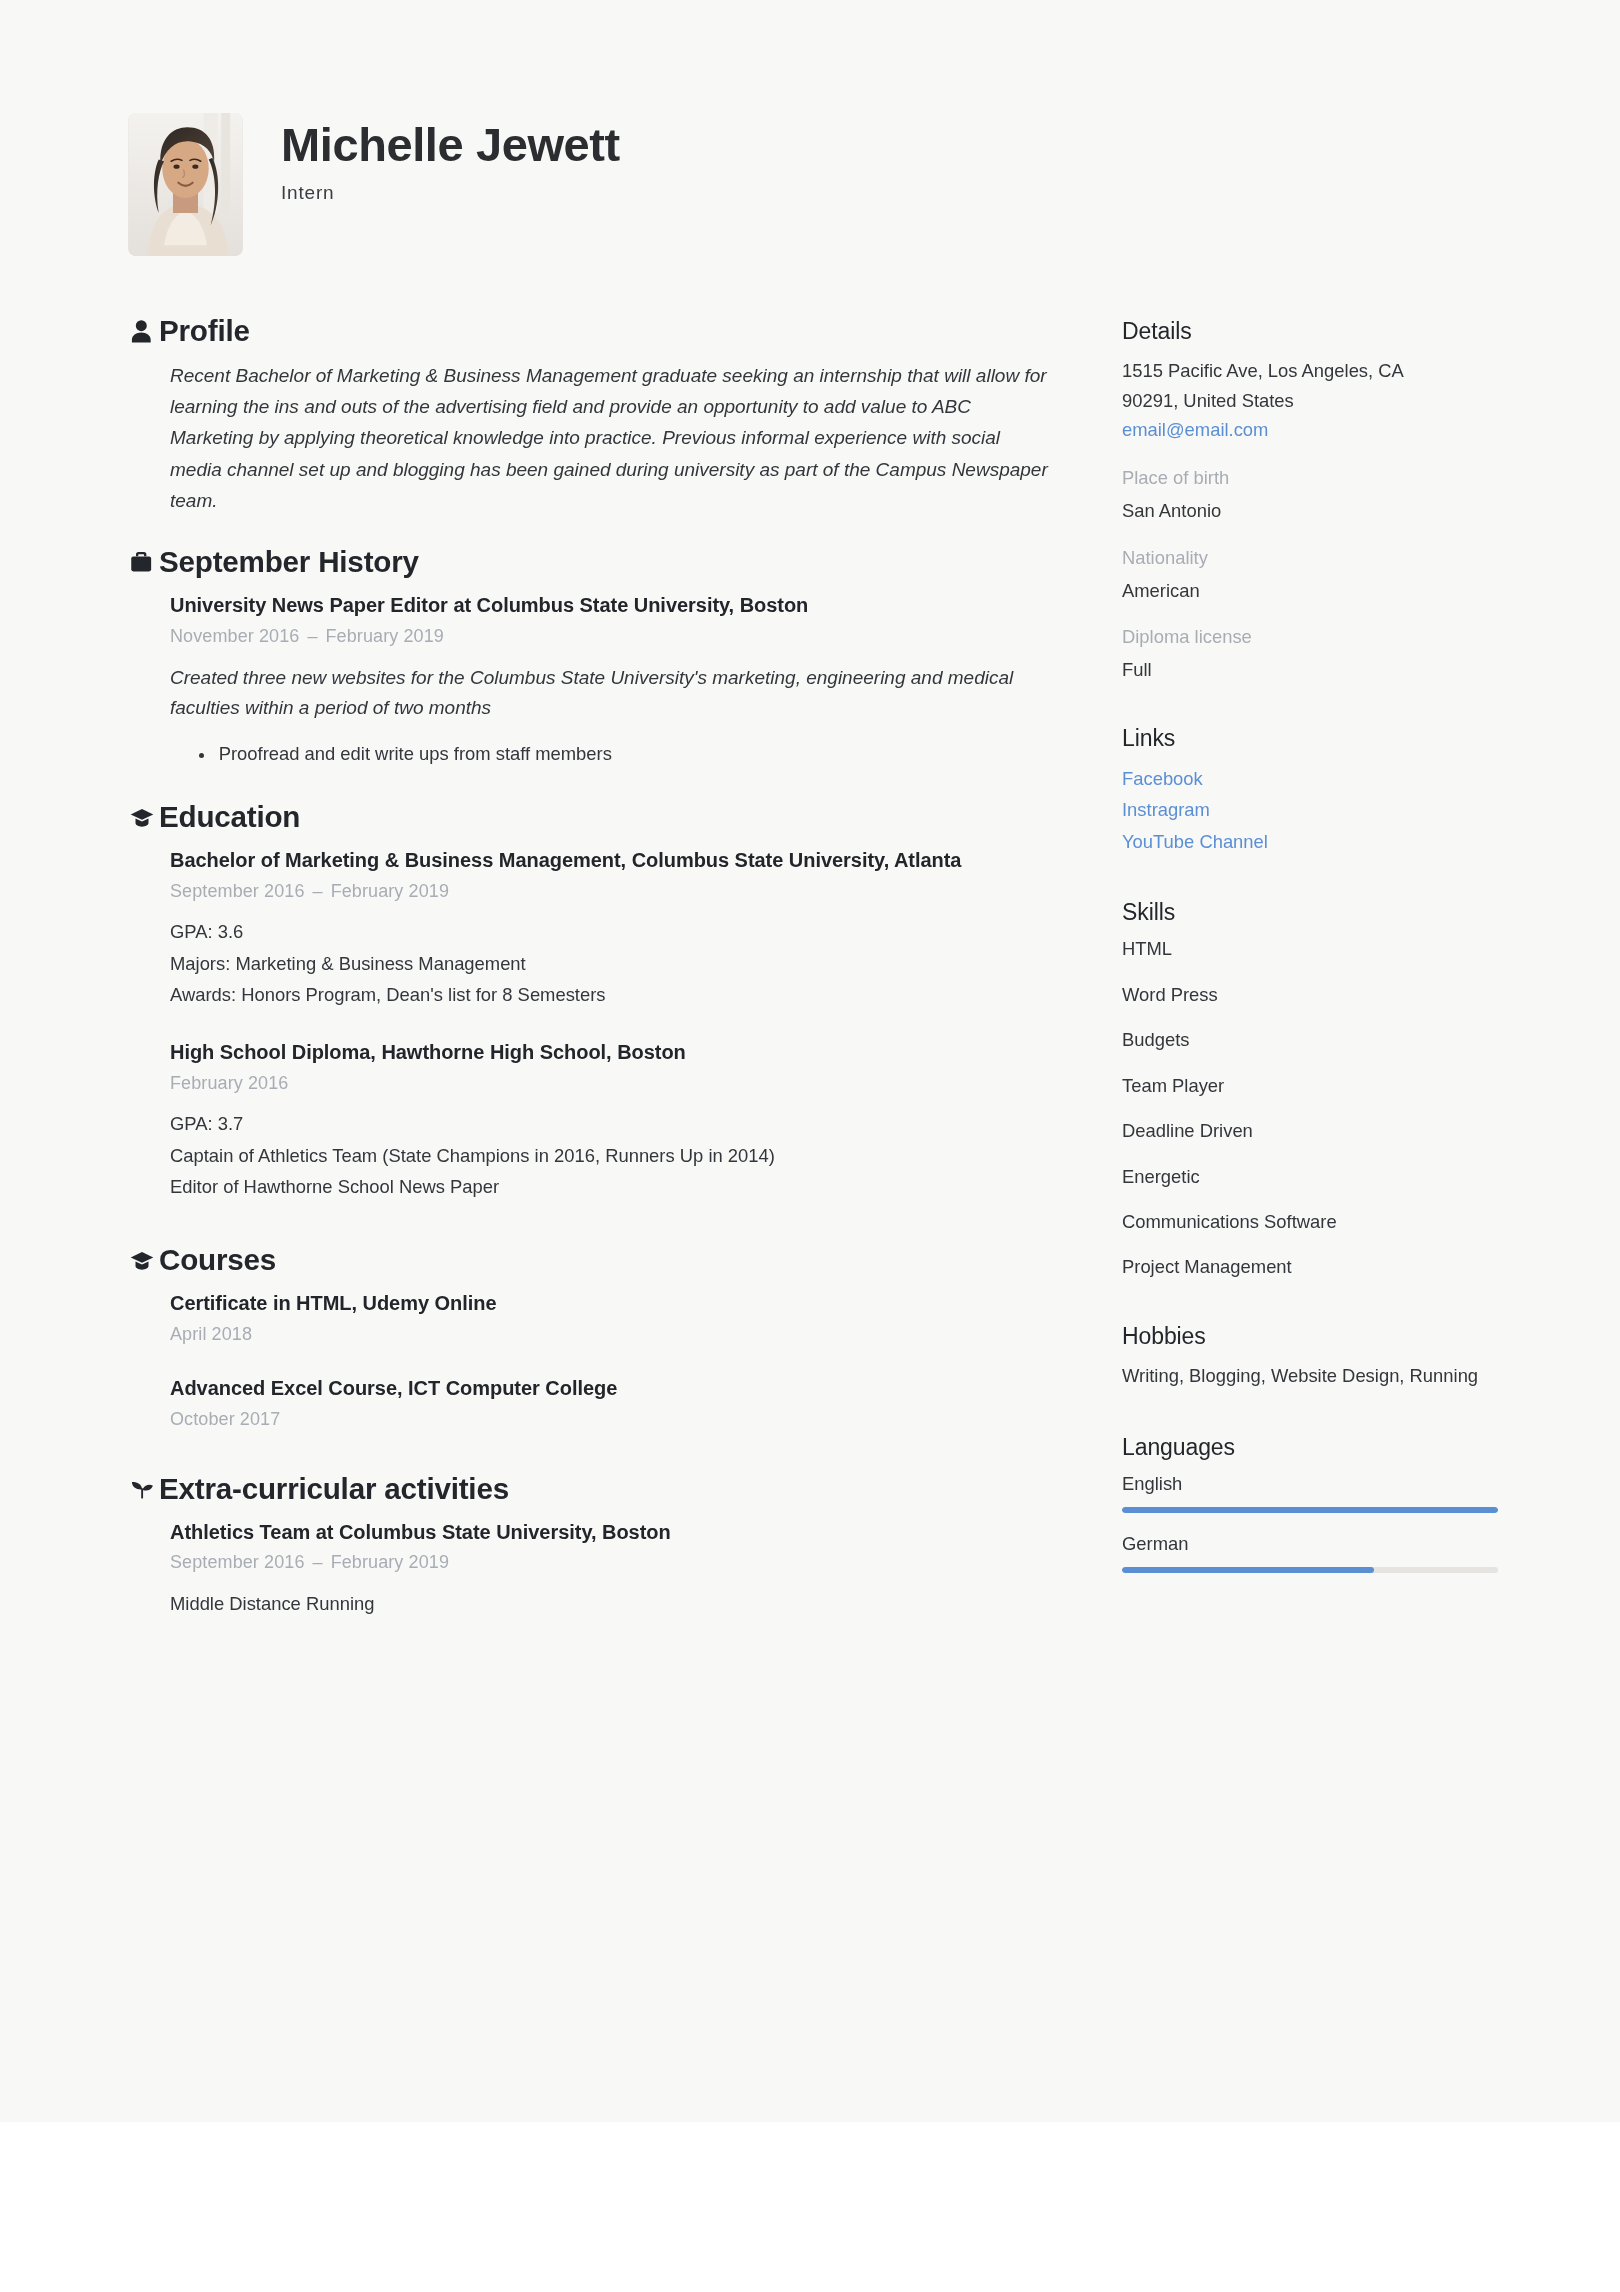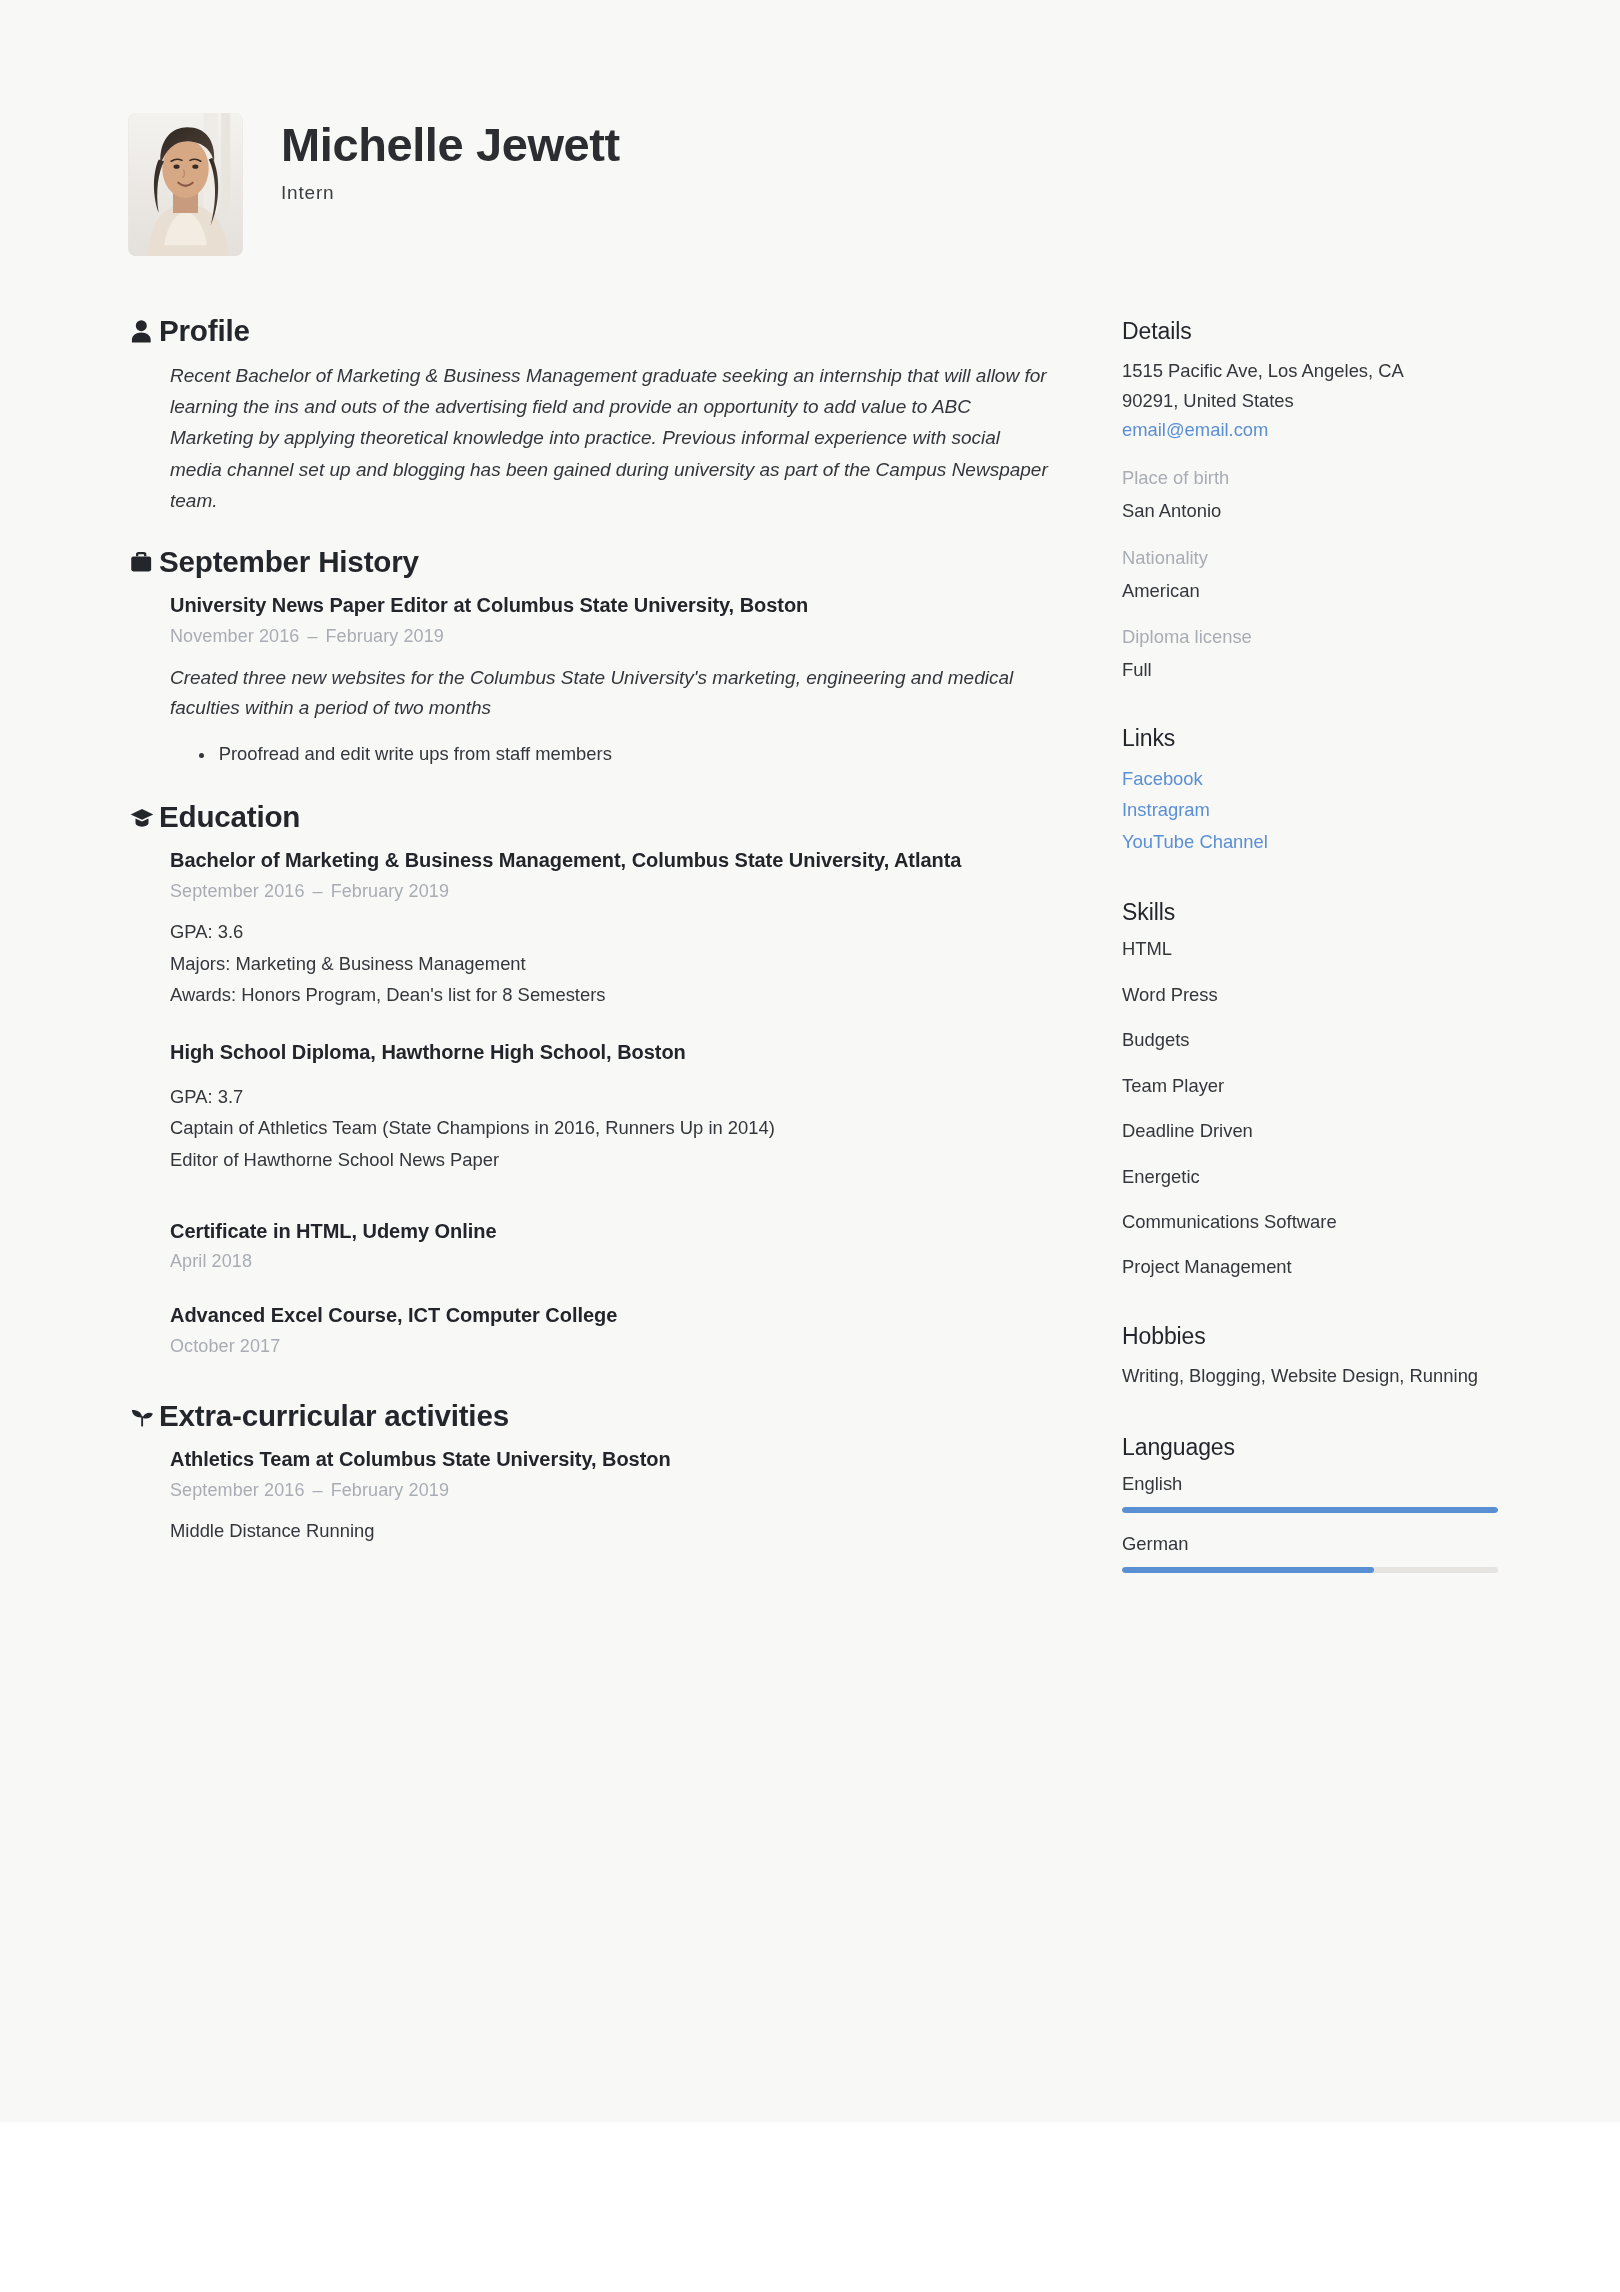--- a/index.html
+++ b/index.html
@@ -358,30 +358,42 @@
           </div>
           <div class="entry-lines">
             <div class="entry-line">GPA: 3.6</div>
             <div class="entry-line">Majors: Marketing &amp; Business Management</div>
             <div class="entry-line">Awards: Honors Program, Dean's list for 8 Semesters</div>
           </div>
         </div>
 
         <div class="entry" style="margin-top:27px;">
           <div class="entry-title">High School Diploma, Hawthorne High School, Boston</div>
+          <div class="entry-date">
+            <span>February 2016</span>
+          </div>
           <div class="entry-lines">
             <div class="entry-line">GPA: 3.7</div>
             <div class="entry-line">Captain of Athletics Team (State Champions in 2016, Runners Up in 2014)</div>
             <div class="entry-line">Editor of Hawthorne School News Paper</div>
           </div>
         </div>
       </div>
     </div>
 
     <div class="section" style="margin-top:41px;">
+      <div class="section-head">
+        <span class="sec-icon">
+          <svg width="24" height="19.7" viewBox="0 0 27 22" fill="currentColor" aria-hidden="true">
+            <path d="M13.5 1 .8 7.1l12.7 6.1 12.7-6.1z"></path>
+            <path d="M6.2 11.6v5.2c0 2.3 3.3 4.1 7.3 4.1s7.3-1.8 7.3-4.1v-5.2l-7.3 3.5z"></path>
+          </svg>
+        </span>
+        <span class="section-title">Courses</span>
+      </div>
       <div class="body-indent">
         <div class="entry">
           <div class="entry-title">Certificate in HTML, Udemy Online</div>
           <div class="entry-date">April 2018</div>
         </div>
         <div class="entry" style="margin-top:29px;">
           <div class="entry-title">Advanced Excel Course, ICT Computer College</div>
           <div class="entry-date">October 2017</div>
         </div>
       </div>

